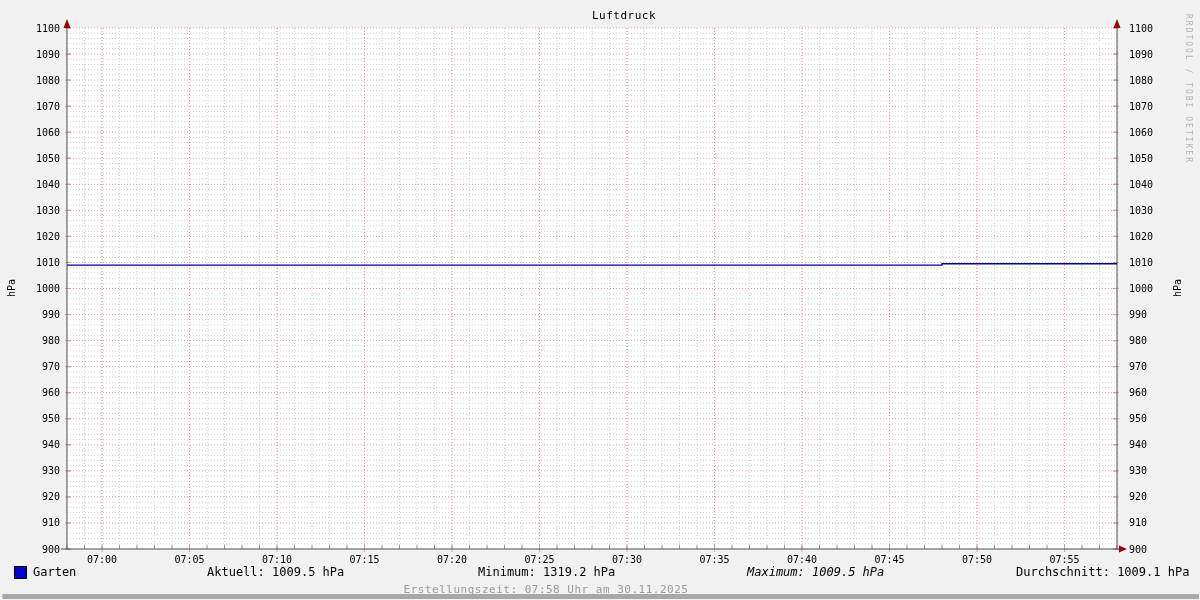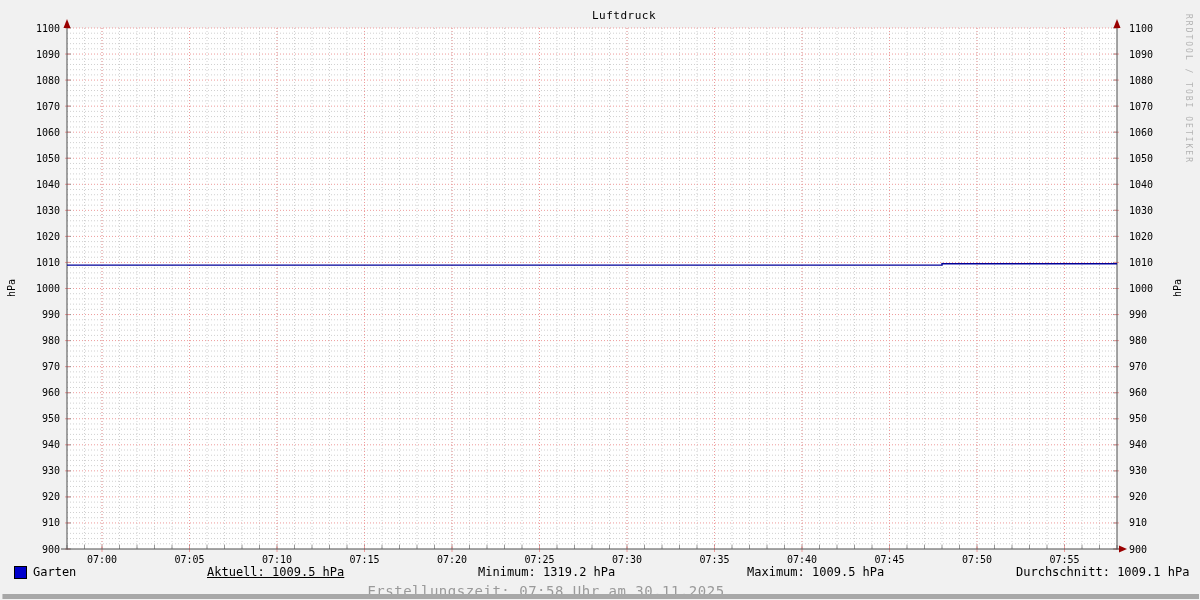--- a/index.html
+++ b/index.html
@@ -15,27 +15,27 @@
     position:absolute;top:9px;left:0;width:1200px;
     text-align:center;font-size:11px;color:#000;letter-spacing:0.5px;margin-left:24px;
   }
   .legend-row{position:absolute;left:0;top:565px;width:1192px;height:15px;font-size:12px;color:#000;}
   .swatch{
     position:absolute;left:14px;top:1px;width:11px;height:11px;
     border:1px solid #000;display:inline-block;
   }
   .series-label{position:absolute;left:33px;top:0;}
   .stat{position:absolute;top:0;white-space:pre;}
-  .stat-aktuell{left:207px;text-decoration:underline;}
+  .stat-aktuell{left:207px;}
   .stat-minimum{left:478px;}
-  .stat-maximum{left:747px;}
+  .stat-maximum{left:747px;font-style:italic;}
   .stat-durchschnitt{left:1016px;text-align:center;}
   .footer{
     position:absolute;top:583px;left:0;width:1092px;text-align:center;
-    font-size:14px;color:#9a9a9a;letter-spacing:0.5px;
+    font-size:11px;color:#9a9a9a;letter-spacing:0.5px;
   }
   .watermark{
     position:absolute;left:1193px;top:14px;
     font-size:8px;color:#b3b3b3;letter-spacing:2px;white-space:pre;
     transform:rotate(90deg);transform-origin:0 0;
   }
   .bottom-bar{
     position:absolute;left:2px;top:594px;width:1196px;height:5px;
     background:#a8a8a8;border-left:1px solid #c8c8c8;
   }

